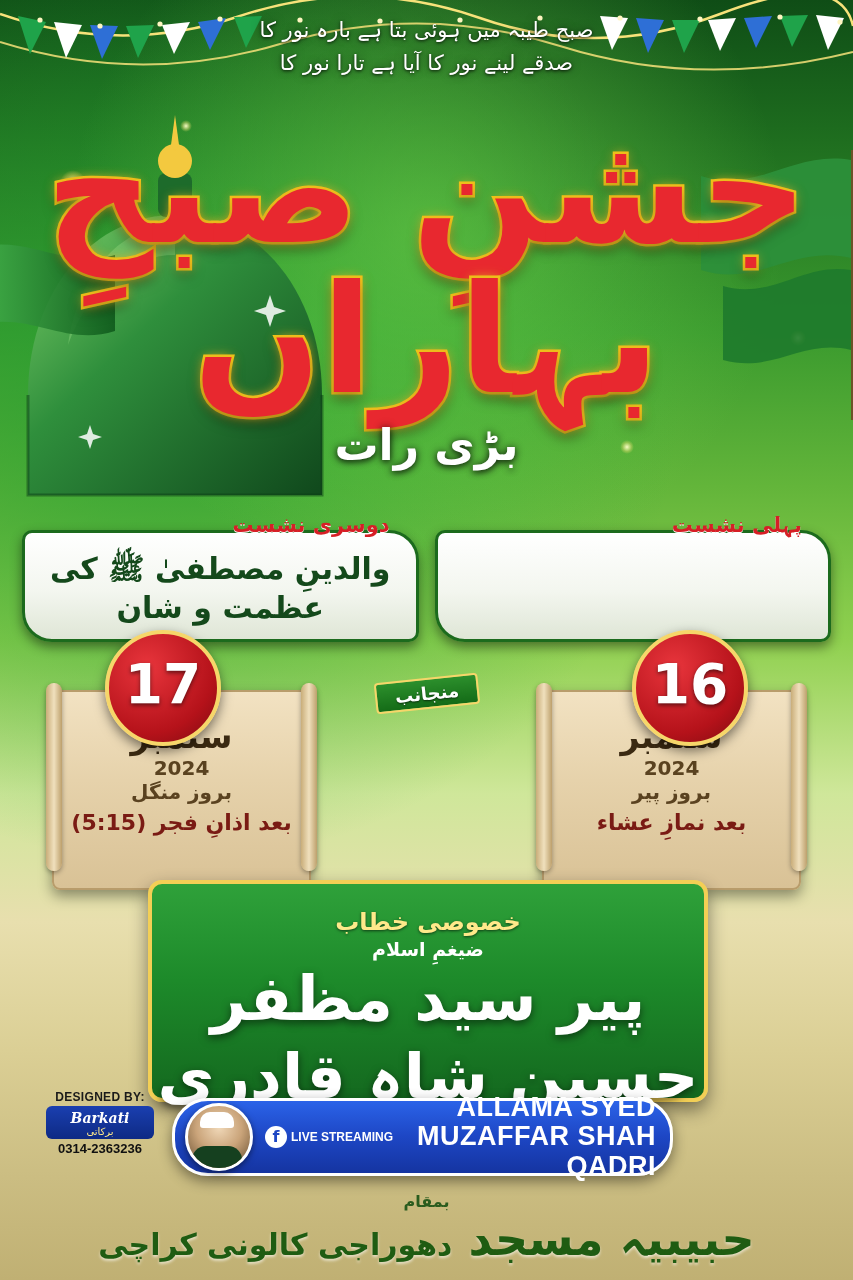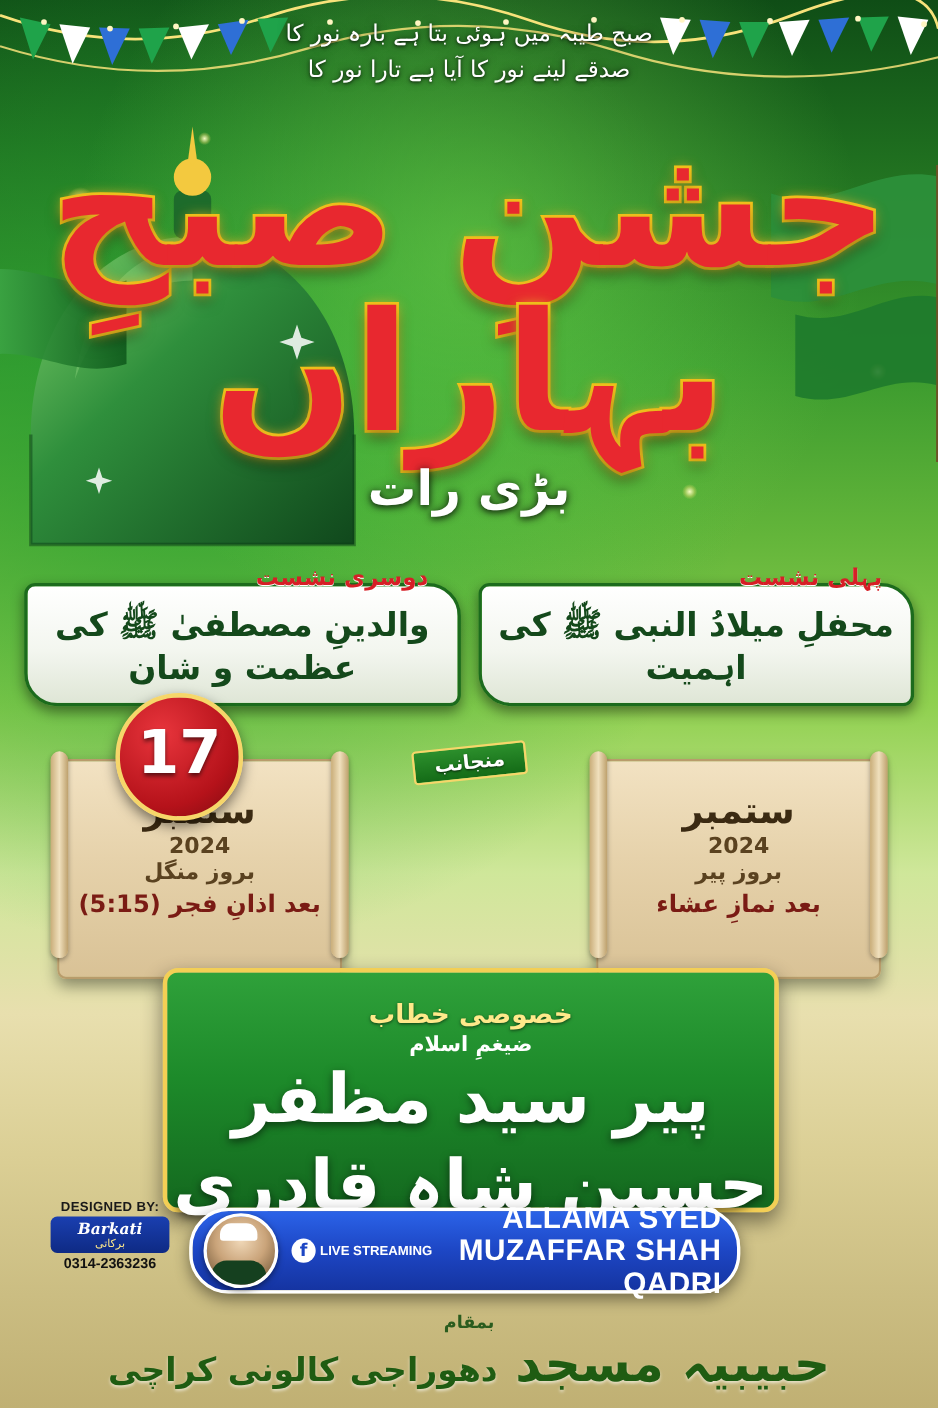--- a/index.html
+++ b/index.html
@@ -520,36 +520,36 @@
   </div>
 
   <div class="title-block">
     <div class="title-main">جشنِ صبحِ بہاراں</div>
     <div class="title-sub">بڑی رات</div>
   </div>
 
   <div class="sessions">
     <div class="session">
       <div class="session-tag">پہلی نشست</div>
-      <div class="session-text">محفلِ میلادُ النبی ﷺ کی اہمیت</div>
     </div>
     <div class="session">
       <div class="session-tag">دوسری نشست</div>
       <div class="session-text">والدینِ مصطفیٰ ﷺ کی عظمت و شان</div>
     </div>
   </div>
 
   <div class="dates">
 
     <div class="scroll scroll-right">
       <div class="scroll-date">ستمبر</div>
       <div class="scroll-year">2024</div>
       <div class="scroll-year">بروز پیر</div>
       <div class="scroll-time">بعد نمازِ عشاء</div>
     </div>
+    <div class="daybadge daybadge-right">16</div>
 
     <div class="scroll scroll-left">
       <div class="scroll-date">ستمبر</div>
       <div class="scroll-year">2024</div>
       <div class="scroll-year">بروز منگل</div>
       <div class="scroll-time">بعد اذانِ فجر (5:15)</div>
     </div>
     <div class="daybadge daybadge-left">17</div>
 
     <div class="mid-ribbon">منجانب</div>

